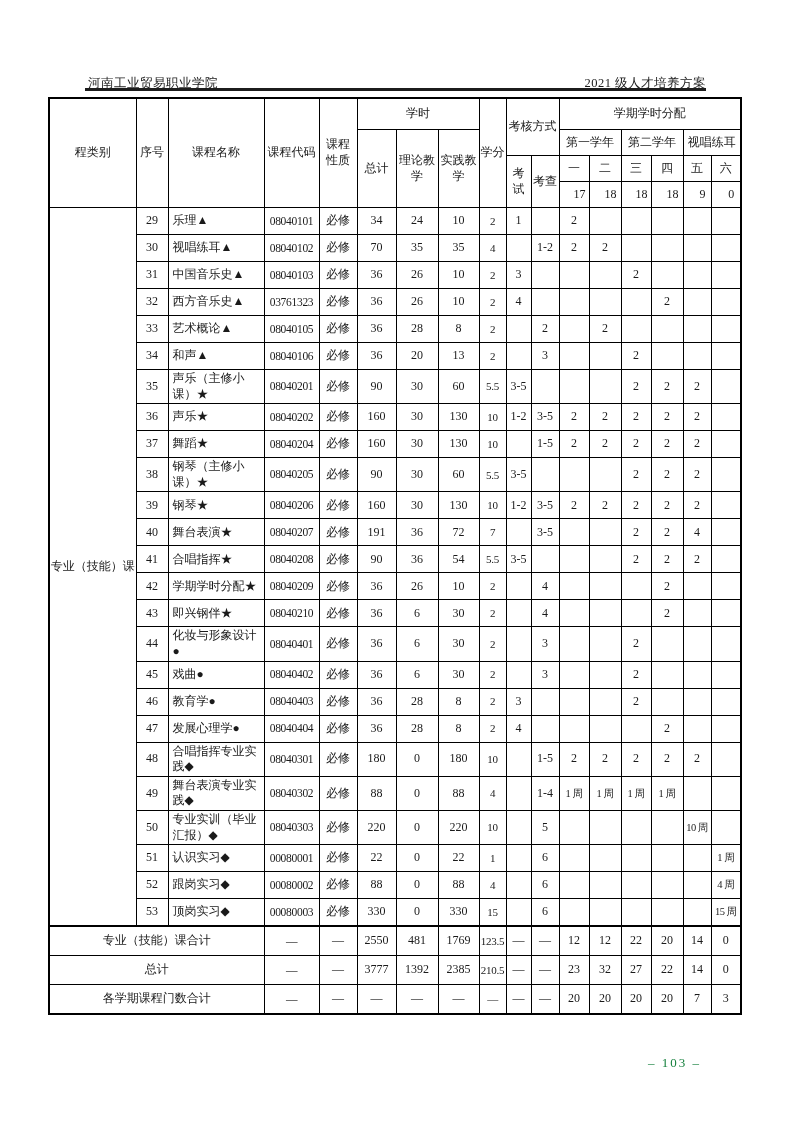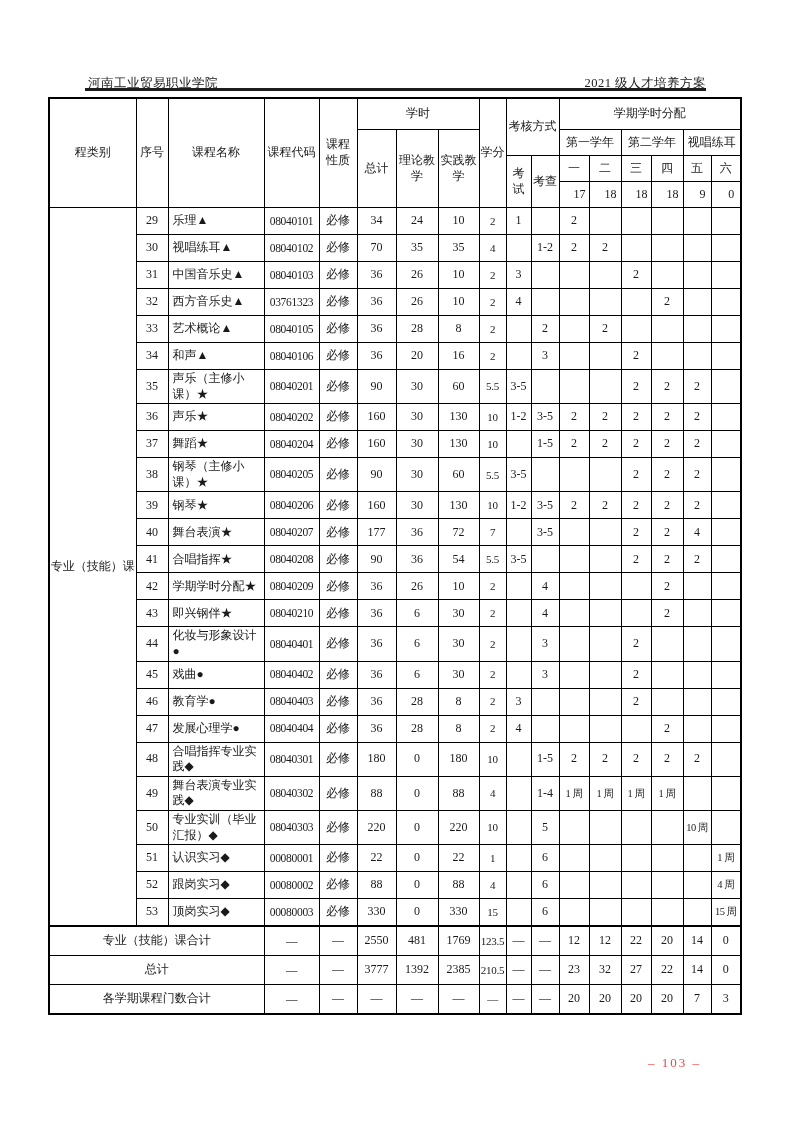--- a/index.html
+++ b/index.html
@@ -34,21 +34,21 @@
   thead tr.h4 th{height:23px;padding-left:12px;}
   #course-body td{height:24px;}
   .name-cell{text-align:left !important;padding-left:4px !important;}
   .code-cell{font-size:11.5px !important;letter-spacing:-0.3px;}
   .credits-cell{font-size:11px !important;letter-spacing:-0.3px;}
   .week{font-size:10.5px !important;letter-spacing:-0.5px;white-space:nowrap;}
   .category-cell{white-space:nowrap;font-size:12px;padding:0 !important;}
   #summary-body td{height:26px;}
   #summary-body tr:first-child td{border-top:2px solid #000;}
   .page-number{
-    position:absolute;left:648px;top:1055px;font-size:13px;letter-spacing:2px;color:#ef4444;
+    position:absolute;left:648px;top:1055px;font-size:13px;letter-spacing:2px;color:#15803d;
   }
 </style>
 </head>
 <body>
 
 <div class="page-header">
   <span>河南工业贸易职业学院</span>
   <span>2021 级人才培养方案</span>
 </div>
 <div class="header-rule"></div>
@@ -204,21 +204,21 @@
         <td></td>
         <td></td>
       </tr>
       <tr>
         <td>34</td>
         <td class="name-cell">和声▲</td>
         <td class="code-cell">08040106</td>
         <td>必修</td>
         <td>36</td>
         <td>20</td>
-        <td>16</td>
+        <td>13</td>
         <td class="credits-cell">2</td>
         <td></td>
         <td>3</td>
         <td></td>
         <td></td>
         <td>2</td>
         <td></td>
         <td></td>
         <td></td>
       </tr>
@@ -310,21 +310,21 @@
         <td>2</td>
         <td>2</td>
         <td>2</td>
         <td></td>
       </tr>
       <tr>
         <td>40</td>
         <td class="name-cell">舞台表演★</td>
         <td class="code-cell">08040207</td>
         <td>必修</td>
-        <td>177</td>
+        <td>191</td>
         <td>36</td>
         <td>72</td>
         <td class="credits-cell">7</td>
         <td></td>
         <td>3-5</td>
         <td></td>
         <td></td>
         <td>2</td>
         <td>2</td>
         <td>4</td>

